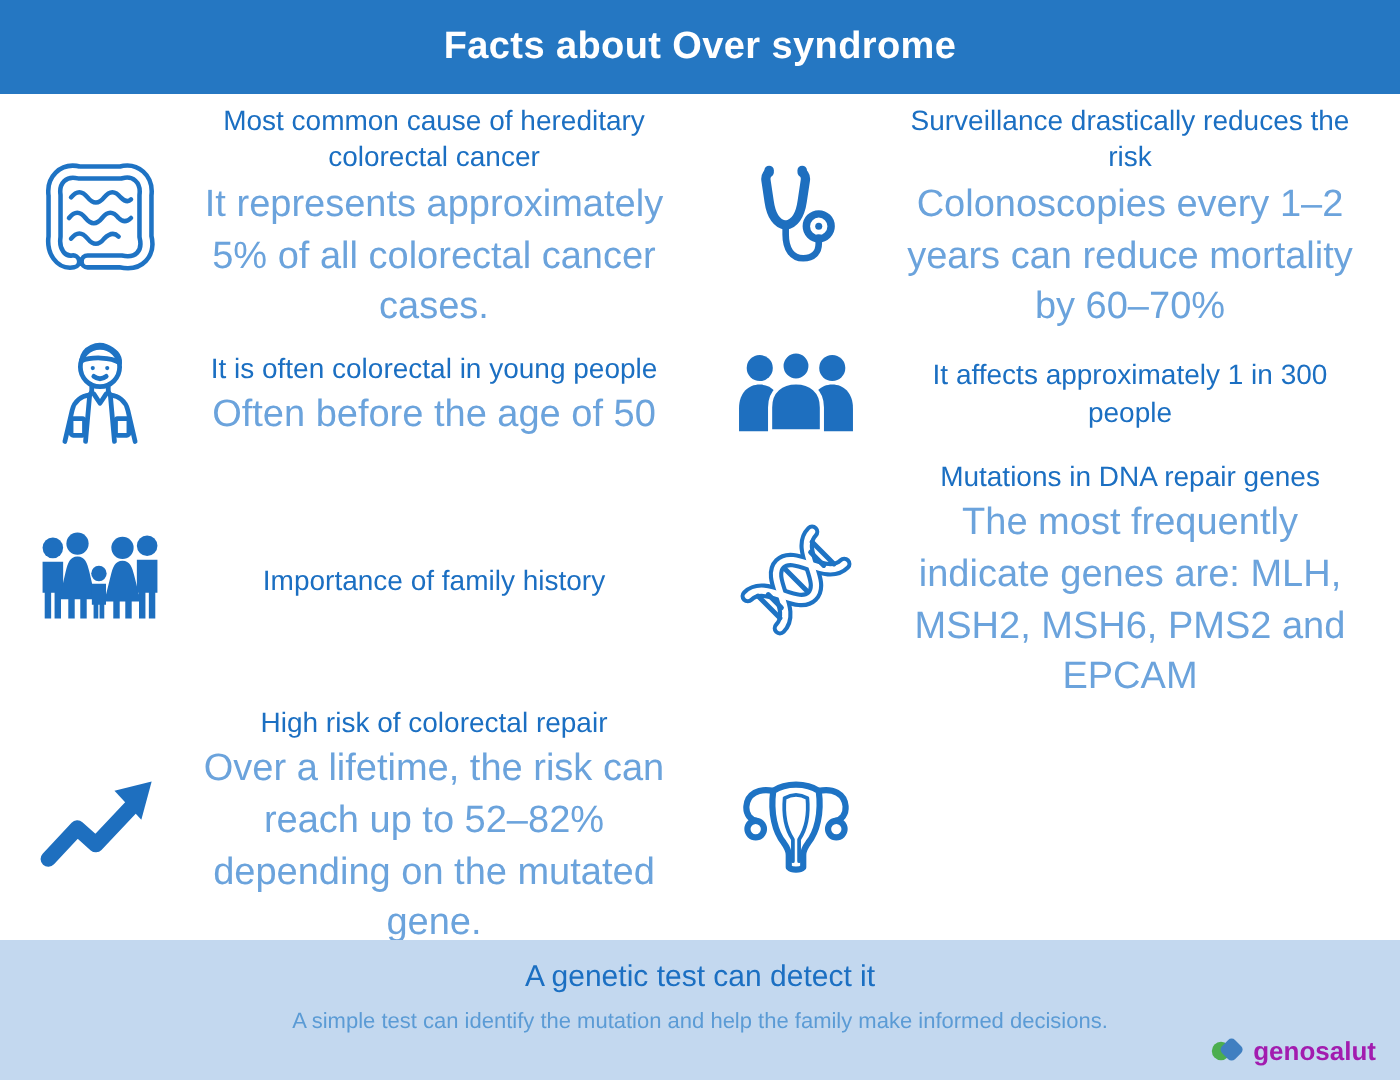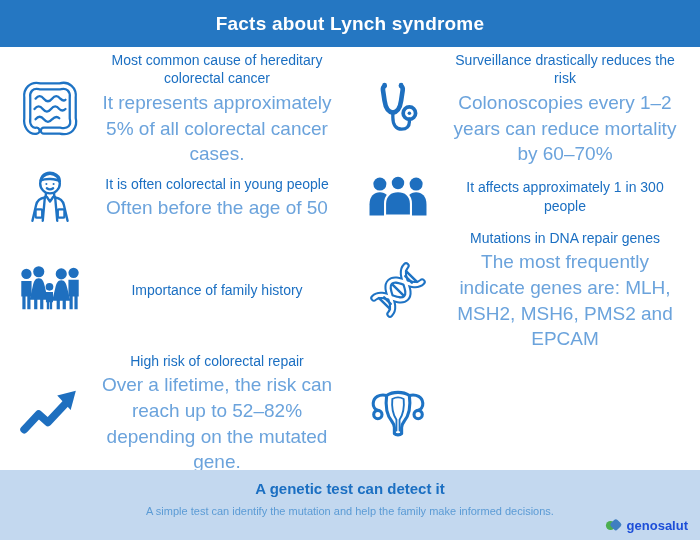--- a/index.html
+++ b/index.html
@@ -20,36 +20,36 @@
   }
   .fact { display:flex; align-items:center; }
   .fact-icon { width:100px; min-width:100px; display:flex; justify-content:center; align-items:center; }
   .fact-text { flex:1; text-align:center; padding-right:14px; }
   .fact-title { color:#1b6fc2; font-weight:400; font-size:14px; line-height:1.32; }
   .fact-desc { color:#6ba3dc; font-size:19px; line-height:1.35; margin-top:2px; }
 
   .footer {
     position:absolute; left:0; right:0; bottom:0; height:70px; background:#c3d8ef; text-align:center;
   }
-  .footer-title { color:#1b6fc2; font-weight:700; font-size:15px; padding-top:10px; }
+  .footer-title { color:#1b6fc2; font-weight:400; font-size:15px; padding-top:10px; }
   .footer-desc { color:#5b9bd5; font-size:11px; margin-top:8px; }
 
   .logo { position:absolute; right:12px; bottom:7px; display:flex; align-items:center; gap:4px; }
-  .logo-text { color:#1d4ed8; font-weight:700; font-size:13px; }
+  .logo-text { color:#a21caf; font-weight:700; font-size:13px; }
 
   svg { display:block; }
   .stroke-icon { fill:none; stroke:#1e73c4; stroke-linecap:round; stroke-linejoin:round; }
 </style>
 </head>
 <body>
 
 <div id="canvas">
 
   <div class="header">
-    <div class="header-title">Facts about Lynch syndrome</div>
+    <div class="header-title">Facts about Over syndrome</div>
   </div>
 
   <div class="grid">
 
     <div class="fact">
       <div class="fact-icon">
         <svg width="62" height="62" viewBox="0 0 60 60">
           <path d="M24,51 L40,51 C49,53 54,47 52,39 L52,19 C53,11 47,6 40,8 L20,8 C12,6 7,12 8,19 L8,39 C7,46 11,52 17,51" fill="none" stroke="#1e73c4" stroke-width="8" stroke-linecap="round" stroke-linejoin="round"></path>
           <path d="M24,51 L40,51 C49,53 54,47 52,39 L52,19 C53,11 47,6 40,8 L20,8 C12,6 7,12 8,19 L8,39 C7,46 11,52 17,51" fill="none" stroke="#ffffff" stroke-width="3.6" stroke-linecap="round" stroke-linejoin="round"></path>
           <g fill="none" stroke="#1e73c4" stroke-width="2.2" stroke-linecap="round">

